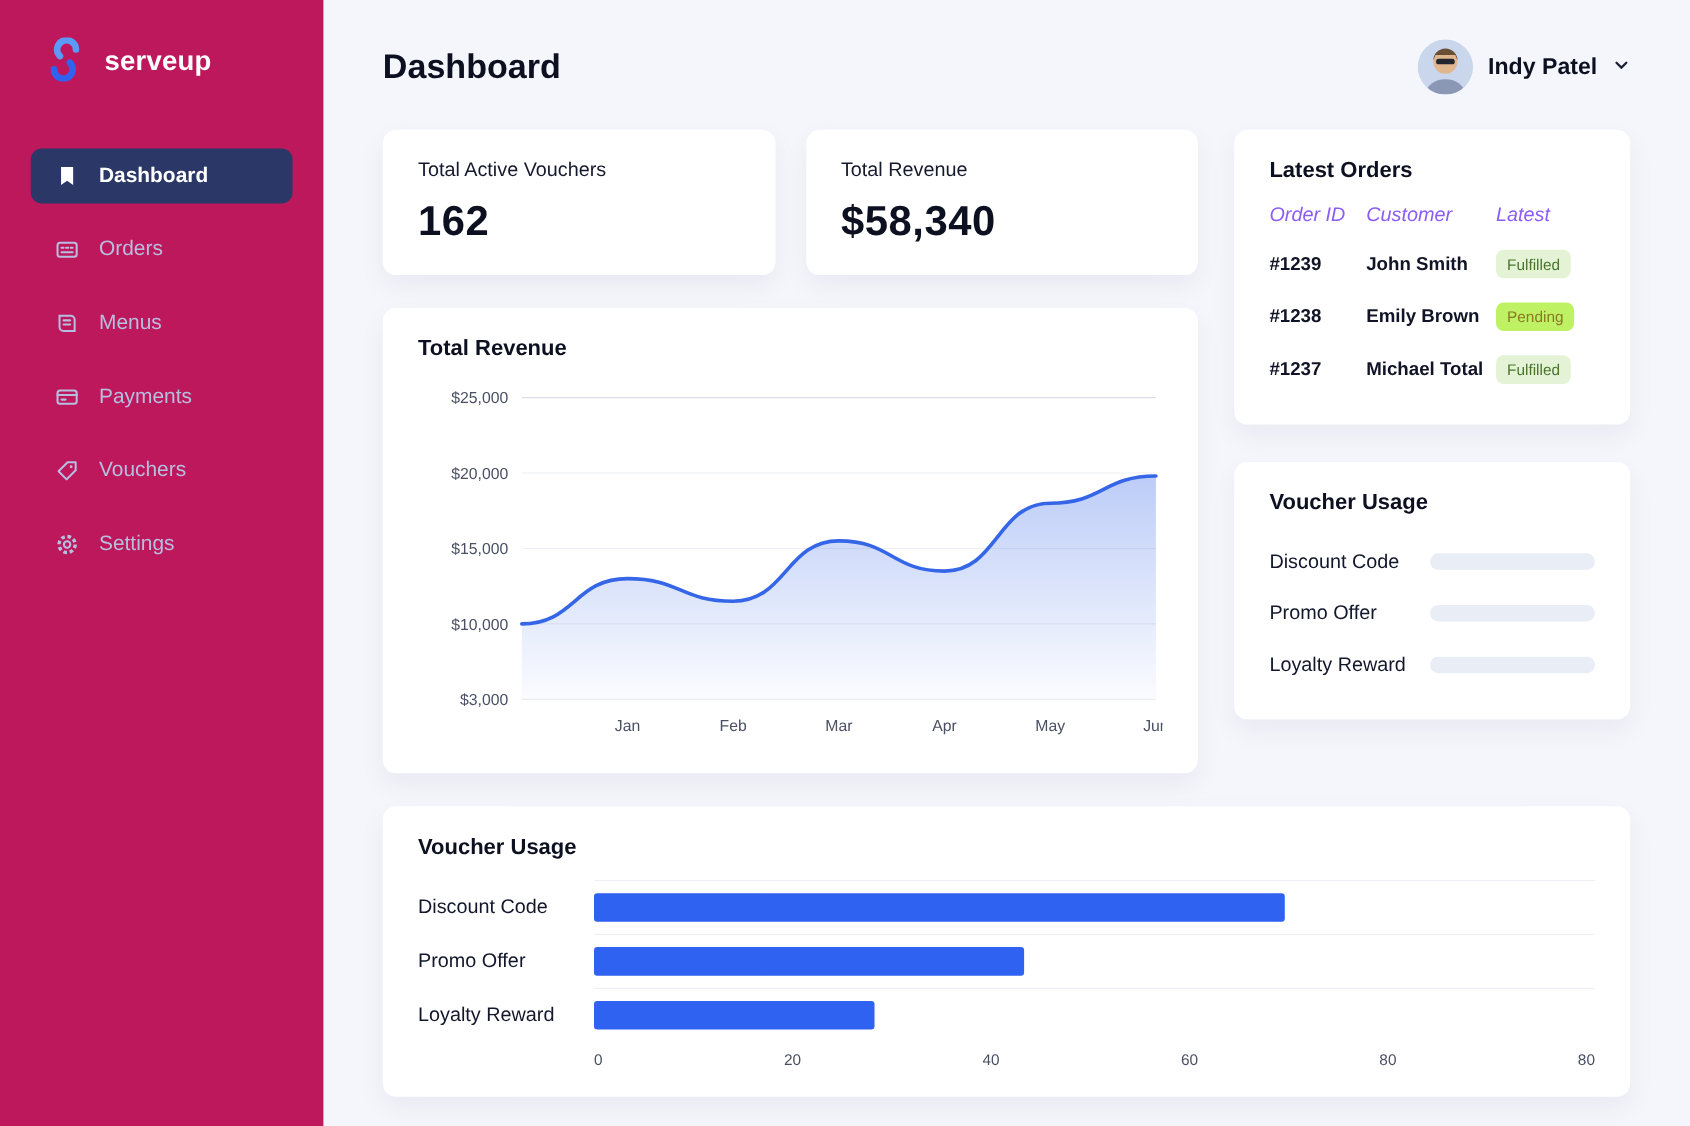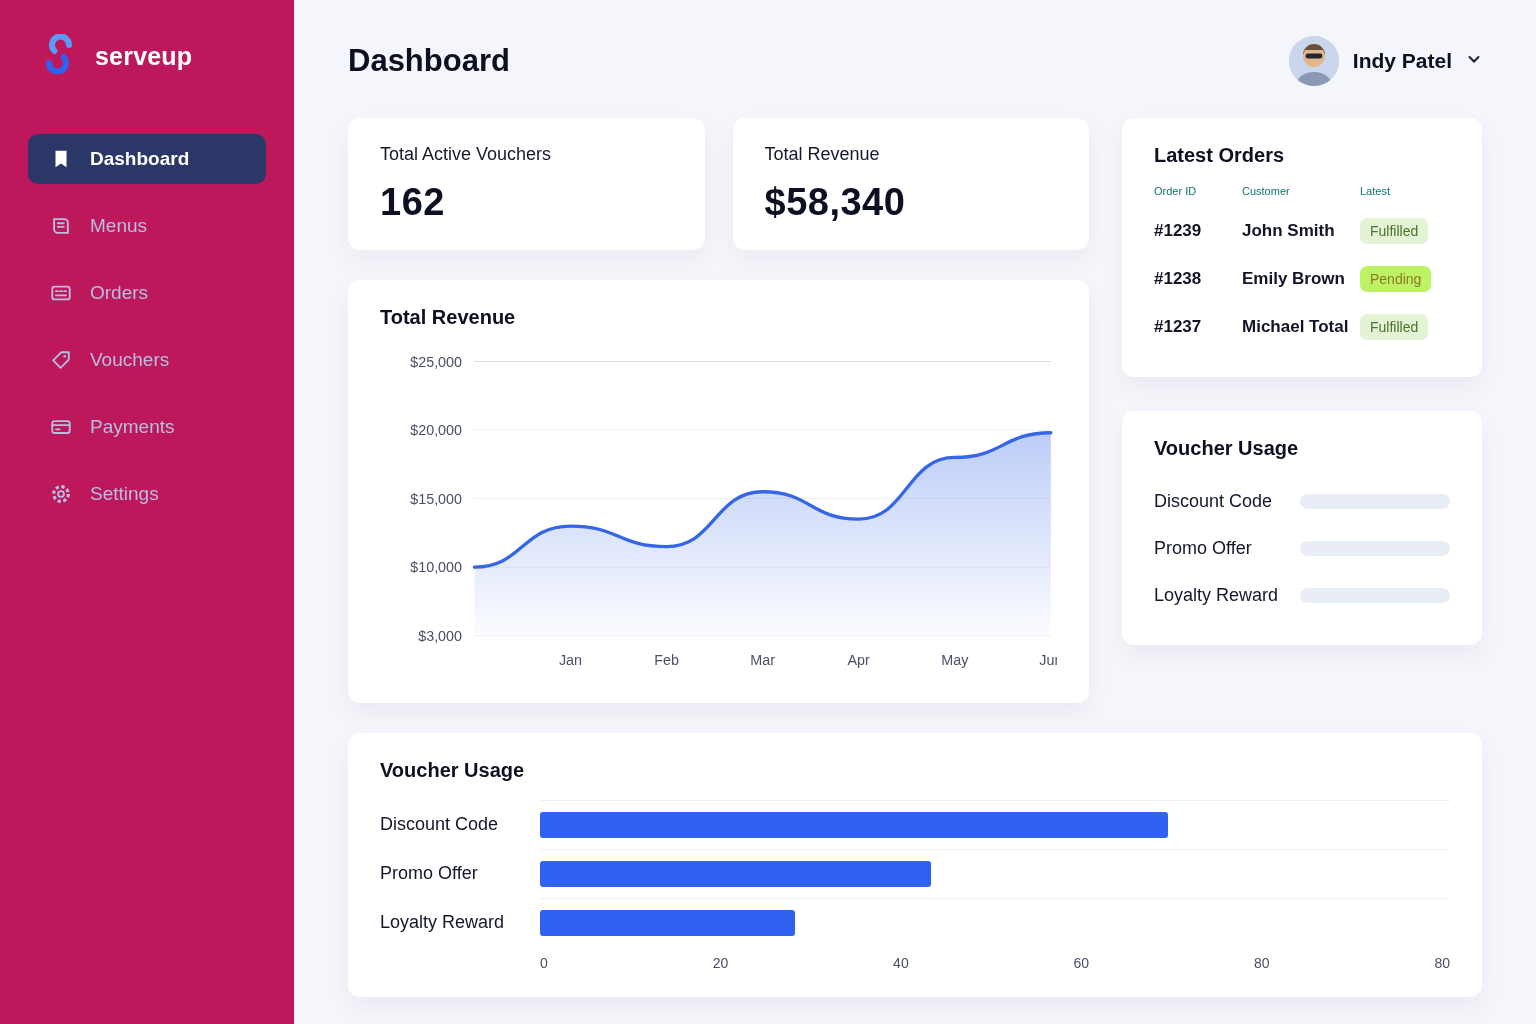--- a/index.html
+++ b/index.html
@@ -33,21 +33,21 @@
   .card { background:#ffffff; border-radius:12px; box-shadow:0 10px 24px rgba(20,28,70,.05); padding:26px 32px; }
 
   
   .stats-row { display:grid; grid-template-columns:1fr 1fr; gap:28px; }
   .stat-label { font-size:18px; color:#15192c; margin-bottom:16px; }
   .stat-value { font-size:38px; font-weight:700; letter-spacing:.5px; }
 
   
   .card-title { font-size:20px; font-weight:700; margin-bottom:18px; }
   .lo-grid { display:grid; grid-template-columns:88px 1fr 90px; align-items:center; }
-  .lo-head { font-size:11px; color:#0f766e; padding-bottom:10px; }
+  .lo-head { font-size:18px; color:#8b5cf6; padding-bottom:10px;font-style:italic; }
   .lo-cell { font-size:17px; font-weight:600; color:#101426; padding:11px 0; }
   .lo-cell.id { font-weight:600; }
   .badge { font-size:14px; font-weight:400; padding:5px 10px; border-radius:7px; display:inline-block; }
   .badge[data-status="fulfilled"] { background:#e4f3d5; color:#49742b;text-align:center; }
   .badge[data-status="pending"]   { background:#bef264; color:#8b7a23; }
 
   
   .vu-item { display:flex; justify-content:space-between; align-items:center; padding:13px 0; }
   .vu-label { font-size:18px; color:#12172b; }
   .pill { width:150px; height:15px; border-radius:8px; background:#e9edf6; overflow:hidden; }
@@ -84,53 +84,53 @@
       <span class="nav-icon">
         <svg viewBox="0 0 24 24" fill="currentColor">
             <path d="M6 3h12v18l-6-4.2L6 21z"></path>
           </svg>
       </span>
       <span>Dashboard</span>
     </div>
     <div class="nav-item">
       <span class="nav-icon">
         <svg viewBox="0 0 24 24" fill="none" stroke="currentColor" stroke-width="2" stroke-linecap="round">
+          <rect x="2.5" y="5" width="19" height="14" rx="2.5"></rect>
+            <path d="M6.5 10h2M11 10h2M15.5 10h2M6.5 14.5h11"></path>
+        </svg>
+      </span>
+      <span>Orders</span>
+    </div>
+    <div class="nav-item">
+      <span class="nav-icon">
+        <svg viewBox="0 0 24 24" fill="none" stroke="currentColor" stroke-width="2" stroke-linecap="round">
           <path d="M4.5 4.5h11a4 4 0 0 1 4 4v11h-11a4 4 0 0 1-4-4z"></path>
             <path d="M8.5 9h6.5M8.5 13h6.5"></path>
         </svg>
       </span>
       <span>Menus</span>
-    </div>
-    <div class="nav-item">
-      <span class="nav-icon">
-        <svg viewBox="0 0 24 24" fill="none" stroke="currentColor" stroke-width="2" stroke-linecap="round">
-          <rect x="2.5" y="5" width="19" height="14" rx="2.5"></rect>
-            <path d="M6.5 10h2M11 10h2M15.5 10h2M6.5 14.5h11"></path>
-        </svg>
-      </span>
-      <span>Orders</span>
-    </div>
-    <div class="nav-item">
-      <span class="nav-icon">
-        <svg viewBox="0 0 24 24" fill="none" stroke="currentColor" stroke-width="2" stroke-linejoin="round">
-          <path d="M3.5 12.5 12.5 3.5H20.5V11.5L11.5 20.5z"></path>
-            <circle cx="16" cy="8" r="1.4" fill="currentColor" stroke="none"></circle>
-        </svg>
-      </span>
-      <span>Vouchers</span>
     </div>
     <div class="nav-item">
       <span class="nav-icon">
         <svg viewBox="0 0 24 24" fill="none" stroke="currentColor" stroke-width="2" stroke-linecap="round">
           <rect x="2.5" y="5.5" width="19" height="13" rx="2.5"></rect>
             <path d="M2.5 10h19"></path>
             <path d="M6.5 14.5h4"></path>
         </svg>
       </span>
       <span>Payments</span>
+    </div>
+    <div class="nav-item">
+      <span class="nav-icon">
+        <svg viewBox="0 0 24 24" fill="none" stroke="currentColor" stroke-width="2" stroke-linejoin="round">
+          <path d="M3.5 12.5 12.5 3.5H20.5V11.5L11.5 20.5z"></path>
+            <circle cx="16" cy="8" r="1.4" fill="currentColor" stroke="none"></circle>
+        </svg>
+      </span>
+      <span>Vouchers</span>
     </div>
     <div class="nav-item">
       <span class="nav-icon">
         <svg viewBox="0 0 24 24" fill="none" stroke="currentColor">
           <circle cx="12" cy="12" r="8" stroke-width="3.4" stroke-dasharray="3.6 2.7"></circle>
           <circle cx="12" cy="12" r="3.2" stroke-width="2"></circle>
         </svg>
       </span>
       <span>Settings</span>
     </div>

